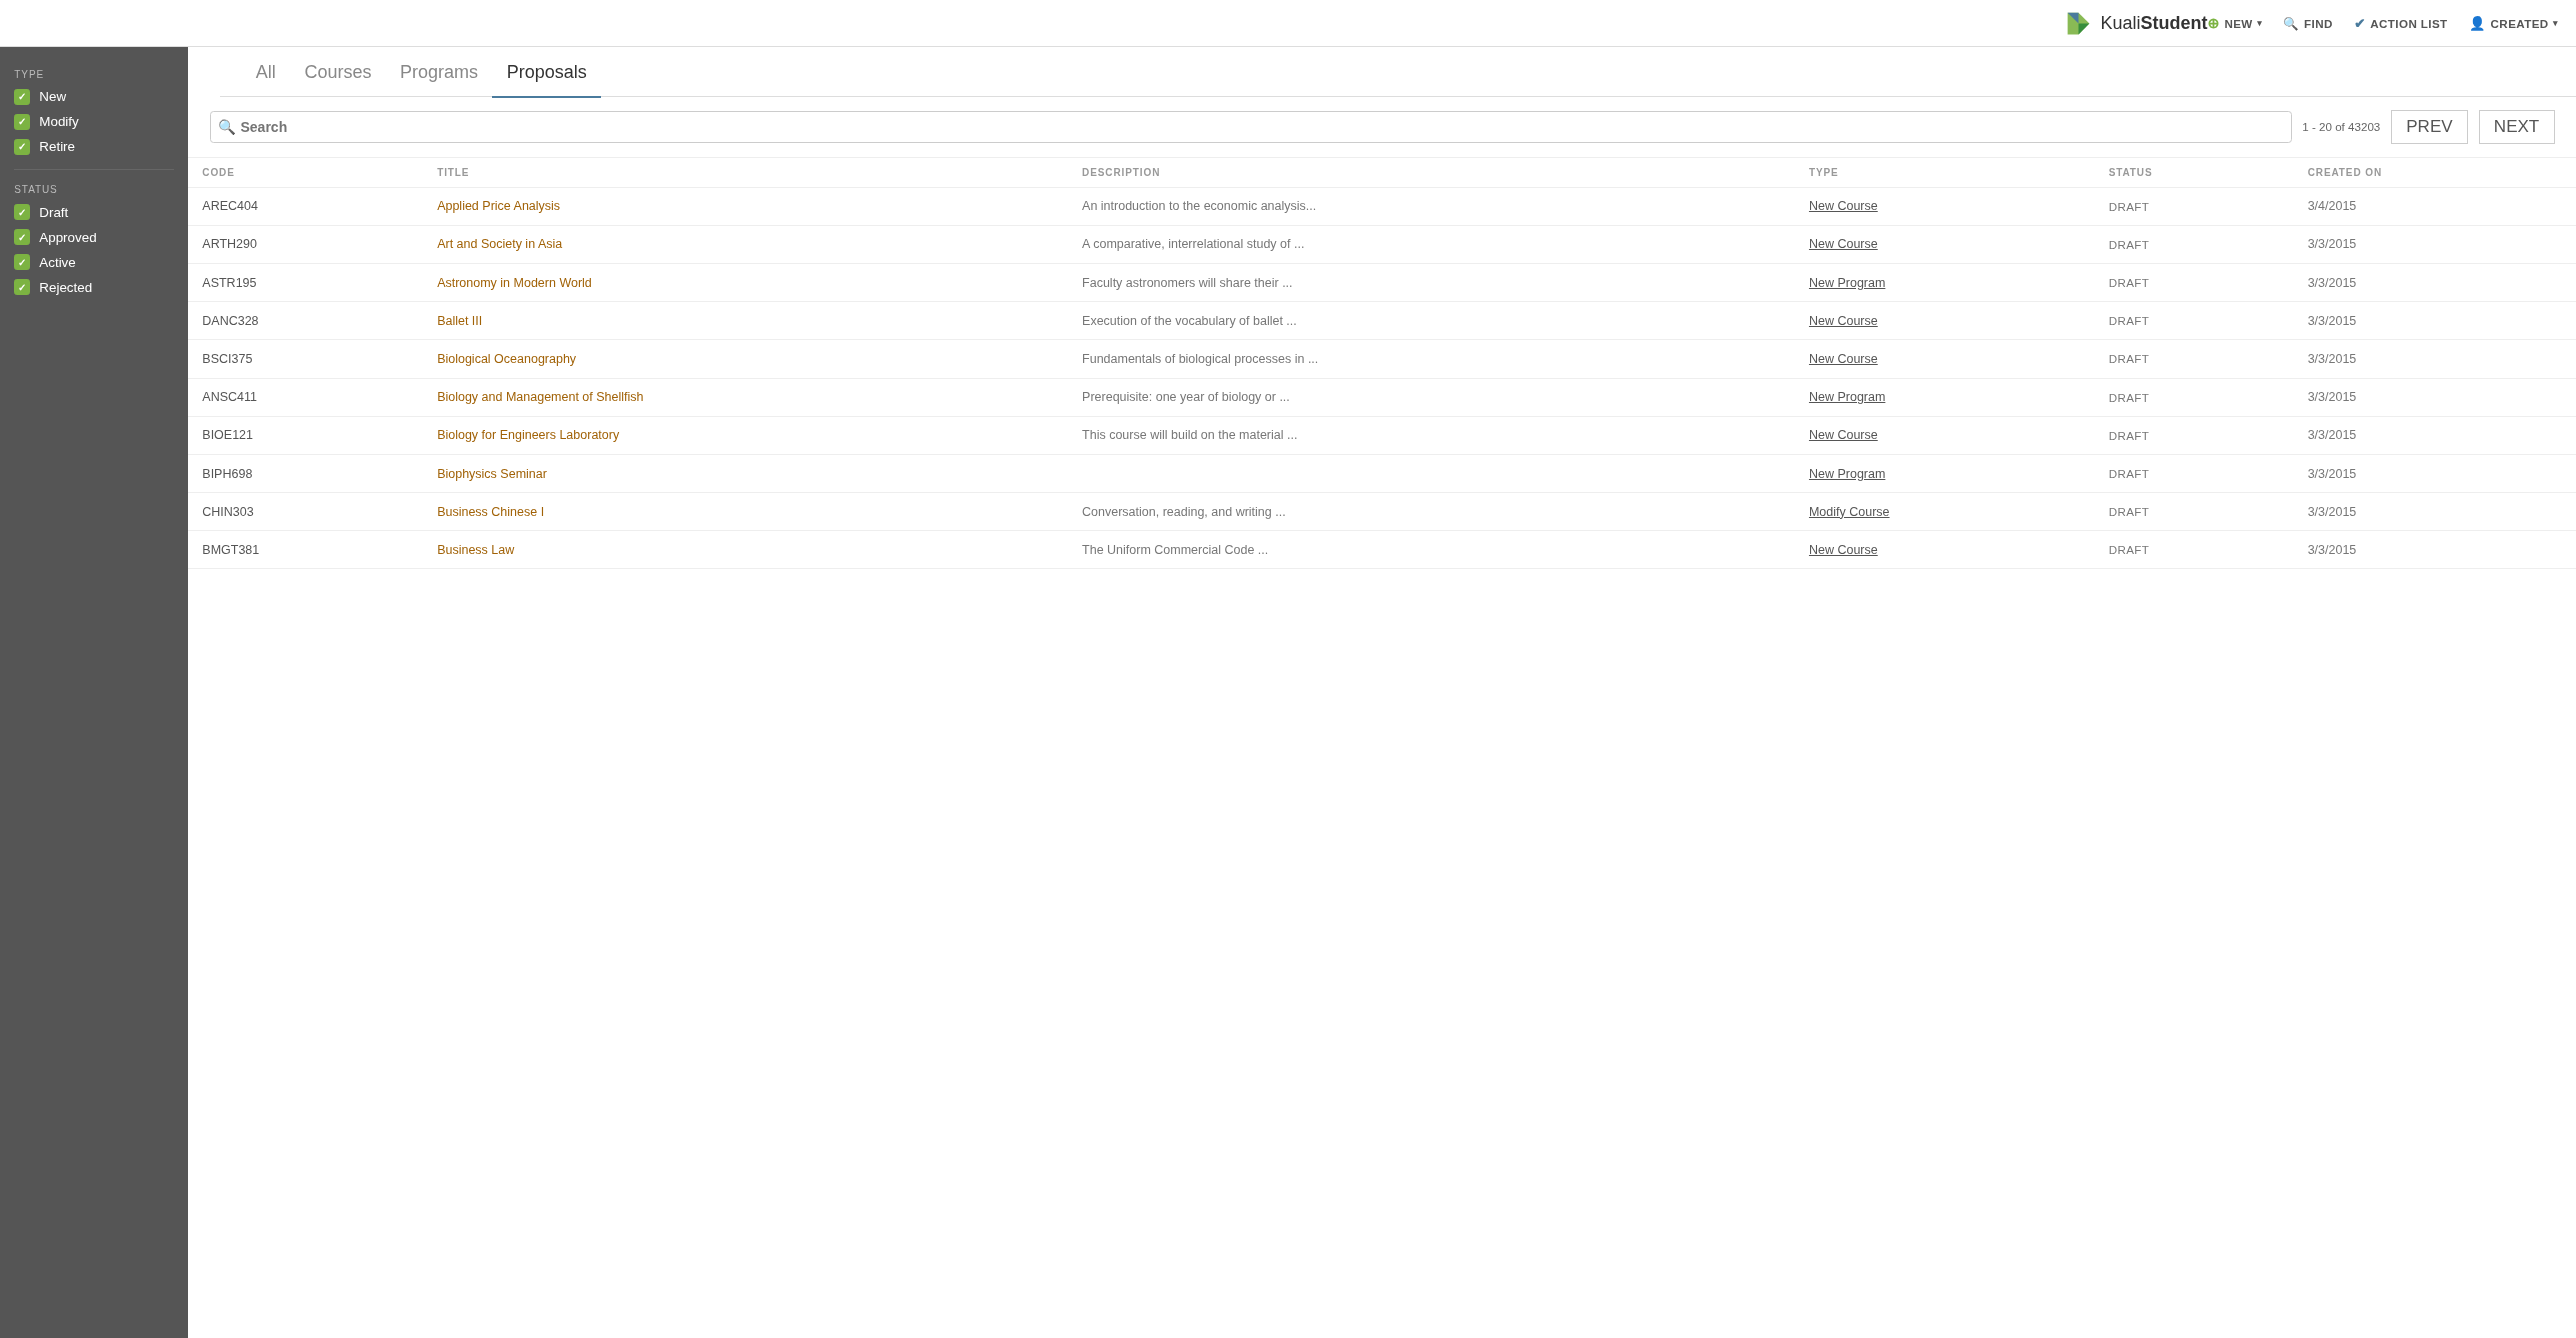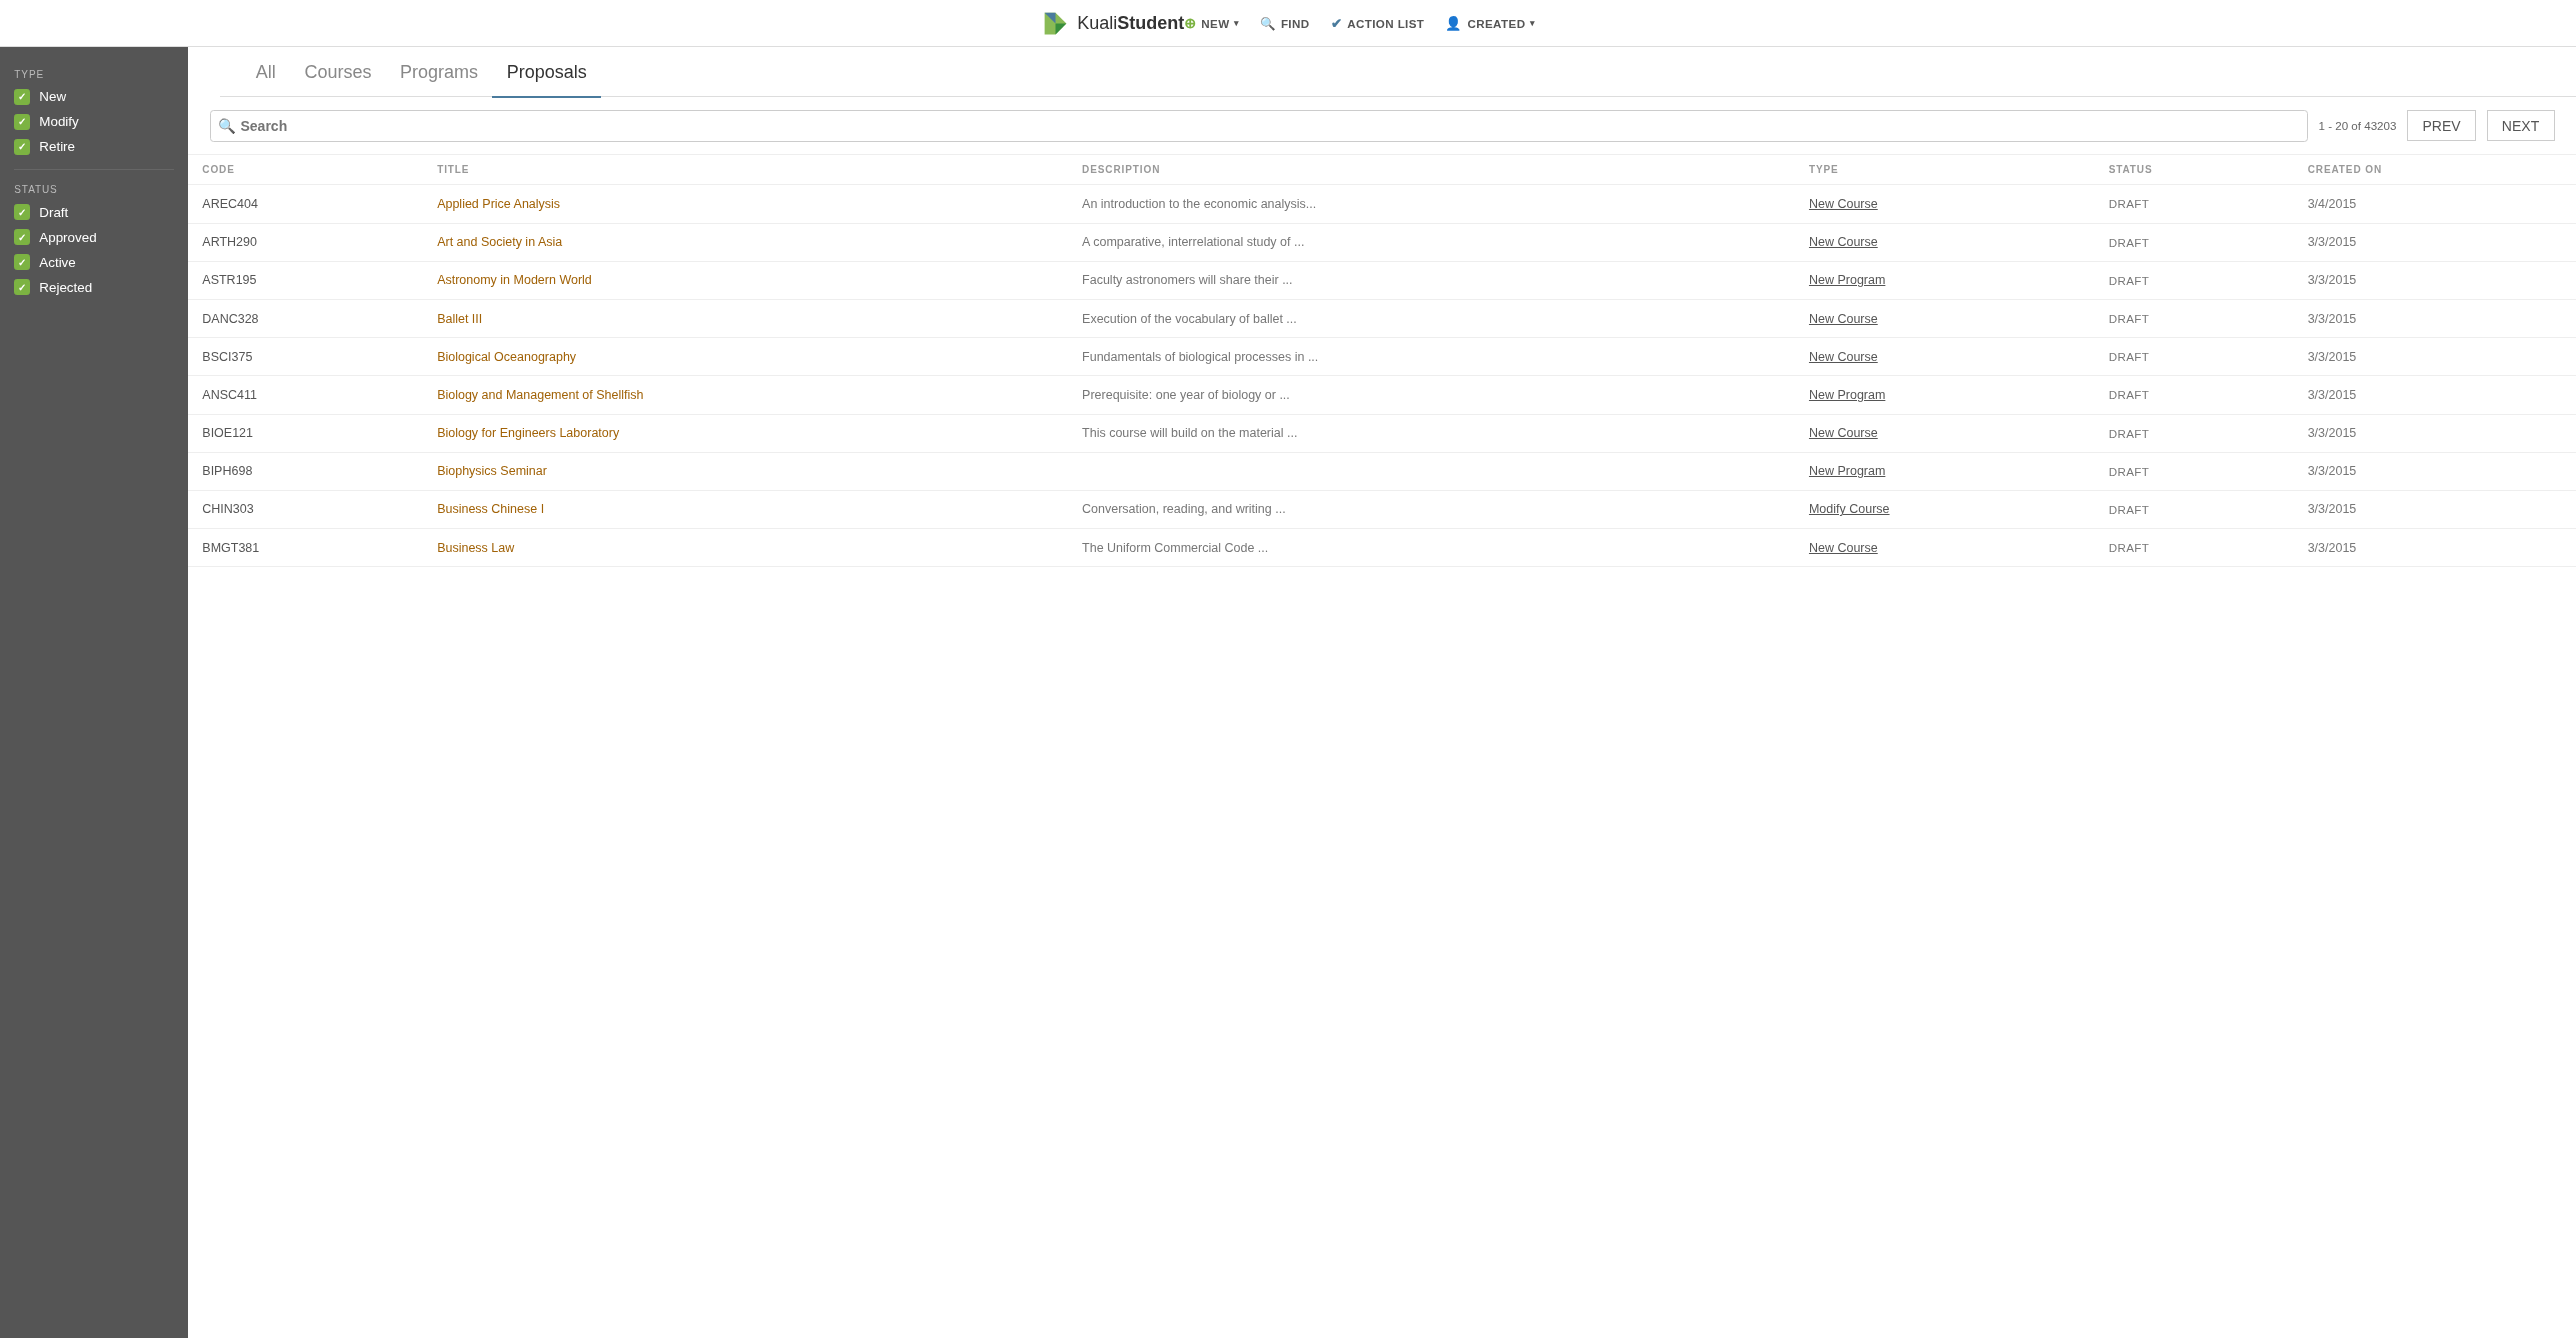--- a/index.html
+++ b/index.html
@@ -6,21 +6,21 @@
     body { font-family: 'Helvetica Neue', Arial, sans-serif; background: #f5f5f5; color: #333; font-size: 12.5px; }
 
     
     .top-nav {
       background: #fff;
       border-bottom: 0.9px solid #ddd;
       height: 47px;
       display: flex;
       align-items: center;
       padding: 0 18px;
-      justify-content: center;
+      justify-content: flex-end;
     }
     .logo {
       display: flex;
       align-items: center;
       gap: 7.2px;
     }
     .logo-icon {
       width: 29px;
       height: 29px;
     }
@@ -199,21 +199,21 @@
     .pagination-info {
       font-size: 11.6px;
       color: #666;
       white-space: nowrap;
     }
     .btn {
       padding: 6.3px 14.3px;
       border: 0.9px solid #ccc;
       background: #fff;
       cursor: pointer;
-      font-size: 14px;
+      font-size: 17px;
       font-weight: 500;
       color: #555;
     }
 
     
     .table-wrap {
       overflow-x: auto;
     }
     table {
       width: 100%;

